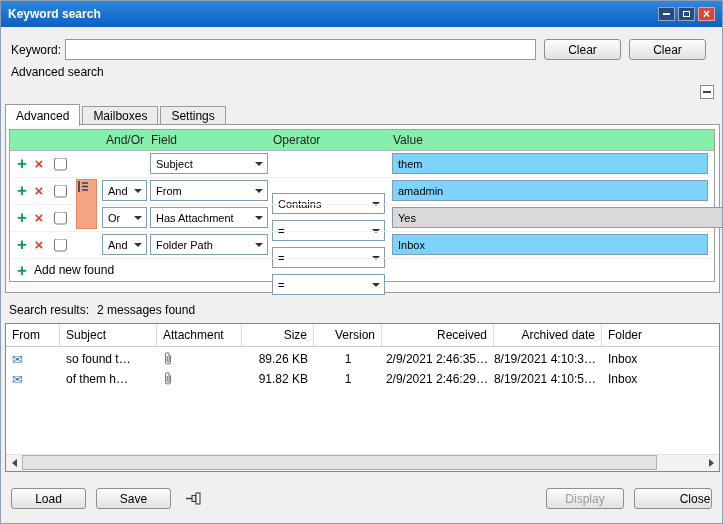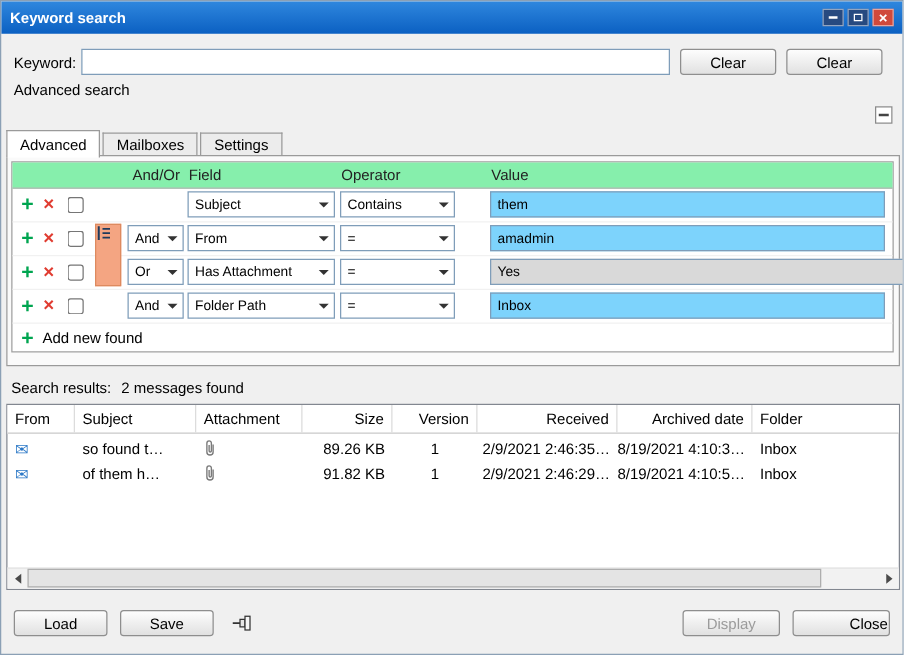--- a/index.html
+++ b/index.html
@@ -52,21 +52,21 @@
   .add-icon{left:5px;color:#00a550;font-size:17px;}
   .del-icon{left:22px;color:#e03c31;font-size:15px;}
   .cb{position:absolute;left:44px;top:50%;transform:translateY(-50%);width:13px;height:13px;margin:0;}
   .combo{position:absolute;top:3px;height:21px;box-sizing:border-box;background:#fff;border:1px solid #7f9db9;
     font-size:11px;display:flex;align-items:center;padding:0 16px 0 5px;white-space:nowrap;overflow:hidden;}
   .combo.gray{background:#d9d9d9;}
   .caret{position:absolute;right:4px;top:50%;margin-top:-2px;width:0;height:0;
     border-left:4px solid transparent;border-right:4px solid transparent;border-top:4px solid #333;}
   .c-andor{left:92px;width:45px;}
   .c-field{left:140px;width:118px;}
-  .c-op{left:262px;width:92px;}
+  .c-op{left:262px;width:113px;margin-top:40px;}
   .c-val{left:382px;width:350px;}
   input.vinput{position:absolute;left:382px;top:3px;width:316px;height:21px;box-sizing:border-box;
     border:1px solid #7f9db9;padding:0 5px;font:11px "Liberation Sans",sans-serif;background:#7dd3fc;}
   .bracket{position:absolute;left:66px;top:49px;width:21px;height:50px;background:#f4a582;
     border:1px solid #dd8a5f;box-sizing:border-box;z-index:2;}
   .add-row{position:absolute;left:0;right:0;top:128px;height:24px;}
   .add-row .add-icon{top:12px;}
   .add-label{position:absolute;left:24px;top:5px;}
   
   .res-line{position:absolute;left:8px;top:302px;display:flex;gap:8px;}

